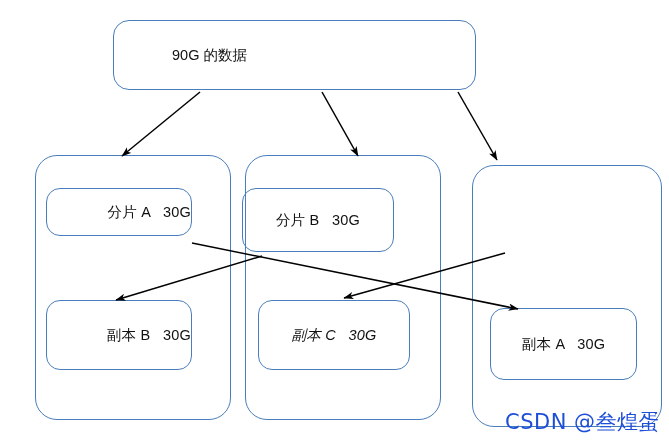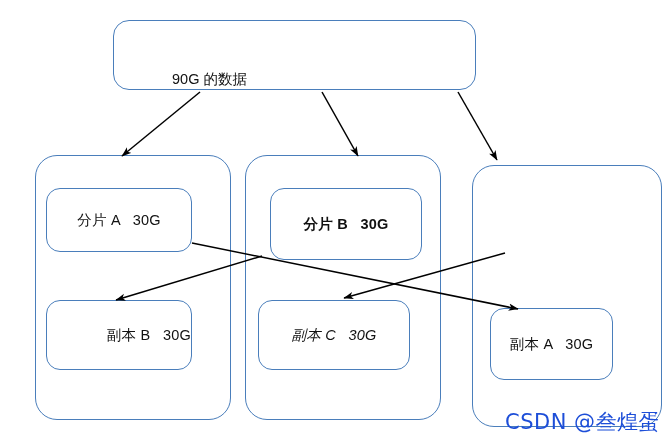--- a/index.html
+++ b/index.html
@@ -26,21 +26,21 @@
   }
   .inner {
     border-radius: 14px;
     display: flex;
     align-items: center;
     justify-content: center;
   }
   .top-box {
     border-radius: 16px;
     display: flex;
-    align-items: flex-end;
+    align-items: center;
     justify-content: flex-start;
   }
   .label {
     font-size: 14.5px;
     color: #111111;
     white-space: pre;
     letter-spacing: 0.2px;
   }
   .top-label {
     font-size: 14.5px;
@@ -71,37 +71,37 @@
 </head>
 <body>
 
 <div id="canvas">
 
   <div class="rbox top-box" id="top-box" style="left: 113px; top: 20px; width: 363px; height: 70px;">
     <span class="top-label">90G 的数据</span>
   </div>
 
   <div class="rbox outer" id="outer-0" style="left: 35px; top: 155px; width: 196px; height: 265px;"></div>
-  <div class="rbox inner" id="shard-0" style="left: 46px; top: 188px; width: 146px; height: 64px;">
+  <div class="rbox inner" id="shard-0" style="left: 46px; top: 188px; width: 146px; height: 48px; justify-content: flex-end;">
     <span class="label">分片 A   30G</span>
   </div>
   <div class="rbox inner" id="replica-0" style="left: 46px; top: 300px; width: 146px; height: 70px; justify-content: flex-end;">
     <span class="label">副本 B   30G</span>
   </div>
 
   <div class="rbox outer" id="outer-1" style="left: 245px; top: 155px; width: 196px; height: 265px;"></div>
-  <div class="rbox inner" id="shard-1" style="left: 270px; top: 188px; width: 152px; height: 72px; font-weight: bold;">
+  <div class="rbox inner" id="shard-1" style="left: 242px; top: 188px; width: 152px; height: 64px;">
     <span class="label">分片 B   30G</span>
   </div>
   <div class="rbox inner" id="replica-1" style="left: 258px; top: 300px; width: 152px; height: 70px; font-style: italic;">
     <span class="label">副本 C   30G</span>
   </div>
 
   <div class="rbox outer" id="outer-2" style="left: 472px; top: 165px; width: 190px; height: 262px;"></div>
-  <div class="rbox inner" id="replica-2" style="left: 490px; top: 308px; width: 123px; height: 72px;">
+  <div class="rbox inner" id="replica-2" style="left: 490px; top: 308px; width: 147px; height: 72px;">
     <span class="label">副本 A   30G</span>
   </div>
 
   <svg class="arrows" id="arrow-layer">
     <defs>
       <marker id="ah" markerWidth="12" markerHeight="12" refX="9.4" refY="4" orient="auto" markerUnits="userSpaceOnUse">
         <path d="M0,0.3 L10,4 L0,7.7 L2.6,4 Z" fill="#000000"></path>
       </marker>
     </defs>
     <g id="arrow-group">

